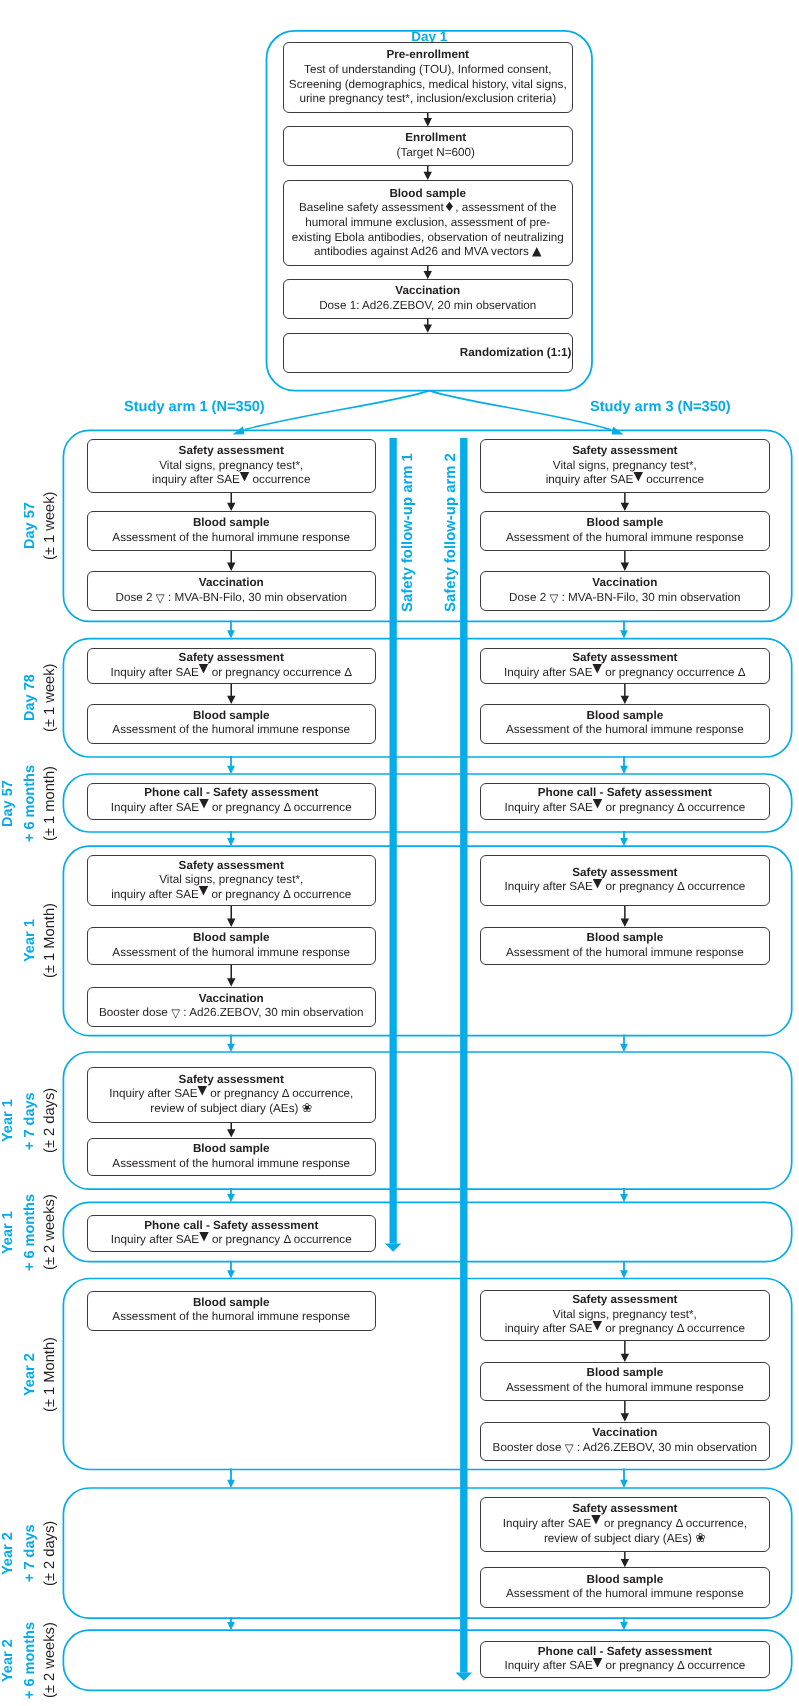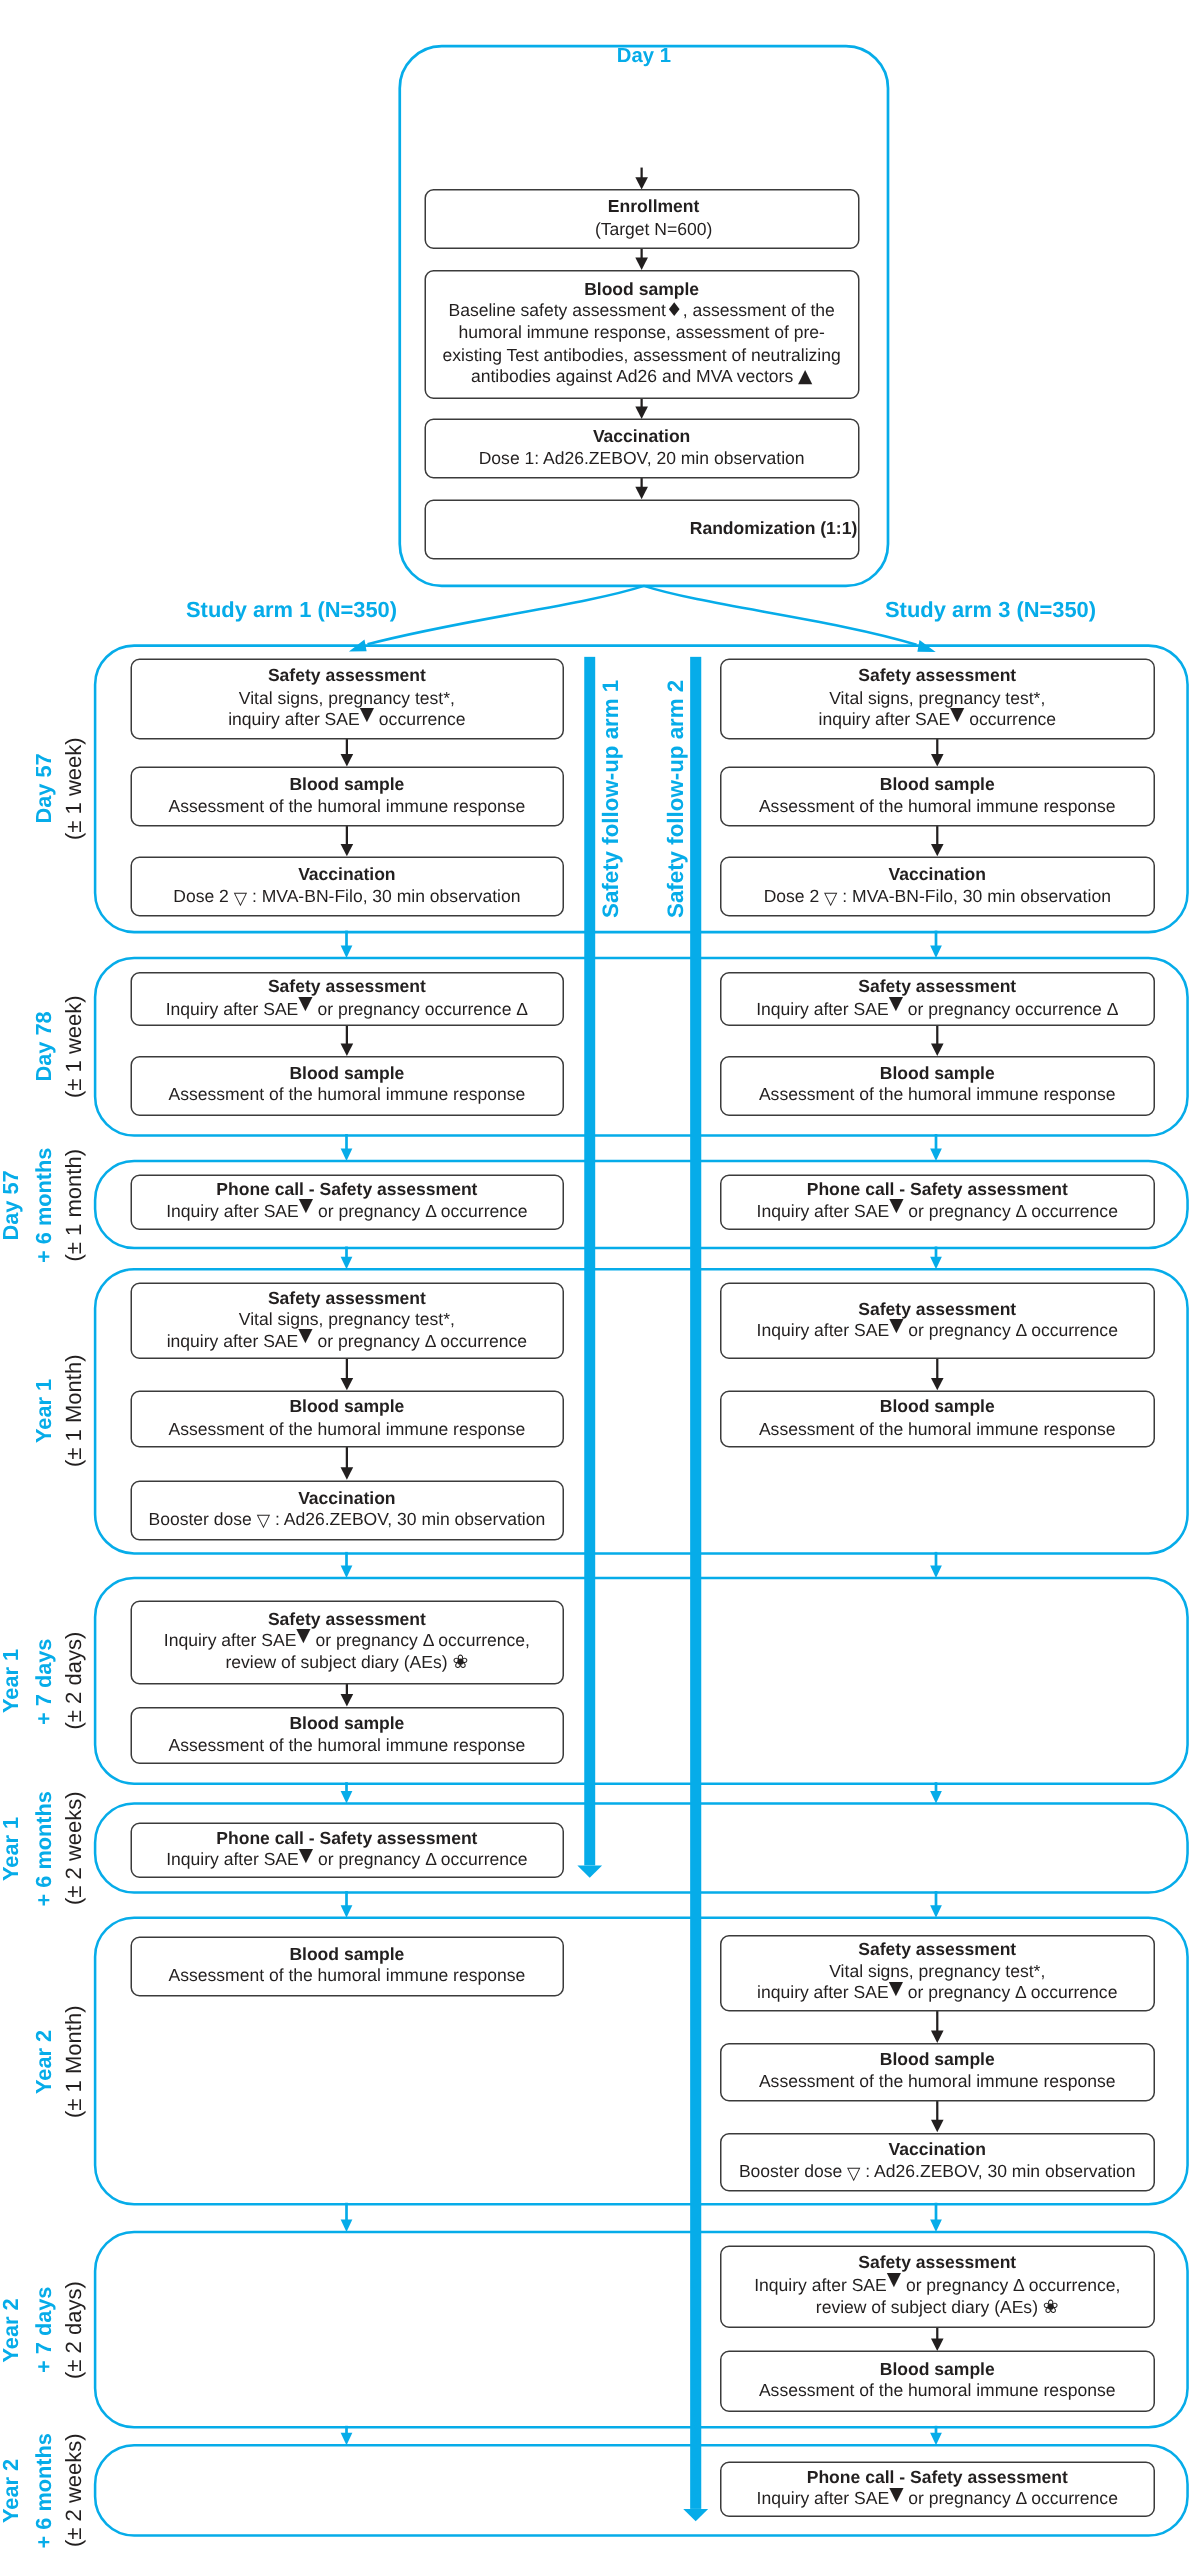--- a/index.html
+++ b/index.html
@@ -189,32 +189,40 @@
       <rect x="389.5" y="437.9" width="7.300000000000011" height="805.6999999999999" fill="#06ace9"></rect>
       <path d="M384.9,1243.6 L401.4,1243.6 L393.15,1251.8 Z" fill="#06ace9"></path>
     </g>
     <g>
       <rect x="460.1" y="437.9" width="7.399999999999977" height="1234.6999999999998" fill="#06ace9"></rect>
       <path d="M455.5,1672.6 L472.1,1672.6 L463.8,1680.8 Z" fill="#06ace9"></path>
     </g>
   </svg>
 <div id="stage">
     <div class="phase" style="left: 266.5px; top: 5px; width: 325.5px; margin-top: 24px;">Day 1</div>
+    <div class="wbox" style="left: 283px; top: 42.1px; width: 289.5px; height: 70.6px;">
+      <div style="position: absolute; left: 0px; right: 0px; top: 50%; transform: translateY(-50%);">
+        <div style="font-weight: bold;">Pre-enrollment</div>
+        <div>Test of understanding (TOU), Informed consent,</div>
+        <div>Screening (demographics, medical history, vital signs,</div>
+        <div>urine pregnancy test*, inclusion/exclusion criteria)</div>
+      </div>
+    </div>
     <div class="wbox" style="left: 283px; top: 126.4px; width: 289.5px; height: 40.1px;">
       <div style="position: absolute; left: 16px; right: 0px; top: 50%; transform: translateY(-50%);">
         <div style="font-weight: bold;">Enrollment</div>
         <div>(Target N=600)</div>
       </div>
     </div>
     <div class="wbox" style="left: 283px; top: 180px; width: 289.5px; height: 85.6px;">
       <div style="position: absolute; left: 0px; right: 0px; top: 50%; transform: translateY(-50%);">
         <div style="font-weight: bold;">Blood sample</div>
         <div>Baseline safety assessment<span class="symf">♦</span>, assessment of the</div>
-        <div>humoral immune response, assessment of pre-</div>
-        <div>existing Test antibodies, assessment of neutralizing</div>
+        <div>humoral immune exclusion, assessment of pre-</div>
+        <div>existing Ebola antibodies, observation of neutralizing</div>
         <div>antibodies against Ad26 and MVA vectors <span class="sym">▲</span></div>
       </div>
     </div>
     <div class="wbox" style="left: 283px; top: 279.3px; width: 289.5px; height: 40.2px;">
       <div style="position: absolute; left: 0px; right: 0px; top: 50%; transform: translateY(-50%);">
         <div style="font-weight: bold;">Vaccination</div>
         <div>Dose 1: Ad26.ZEBOV, 20 min observation</div>
       </div>
     </div>
     <div class="wbox" style="left: 283px; top: 332.8px; width: 289.5px; height: 40.7px;">

